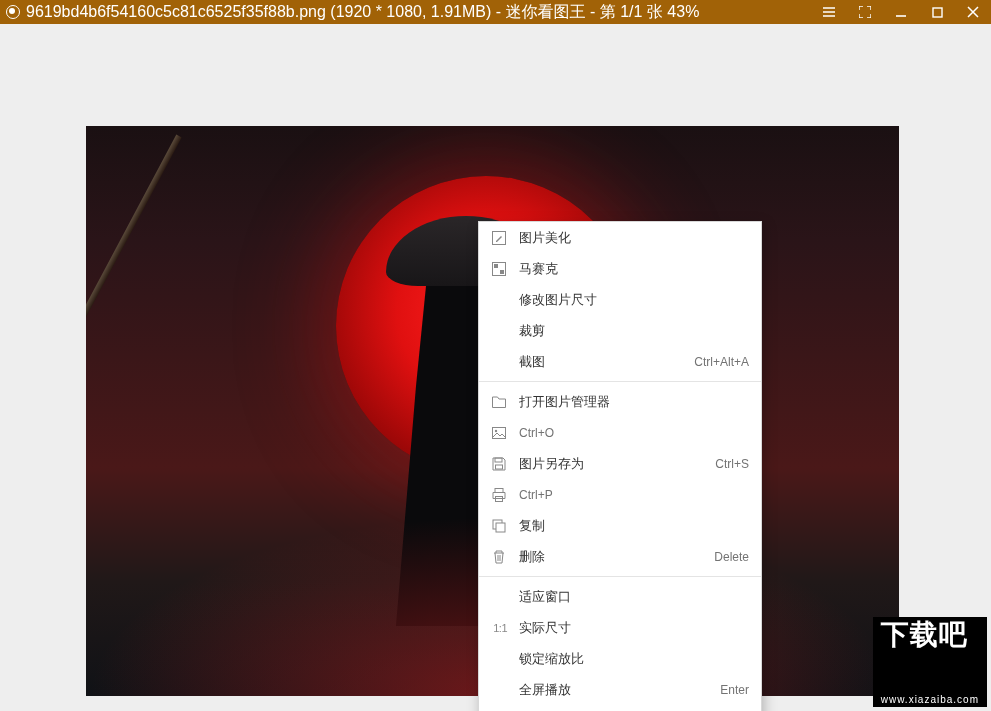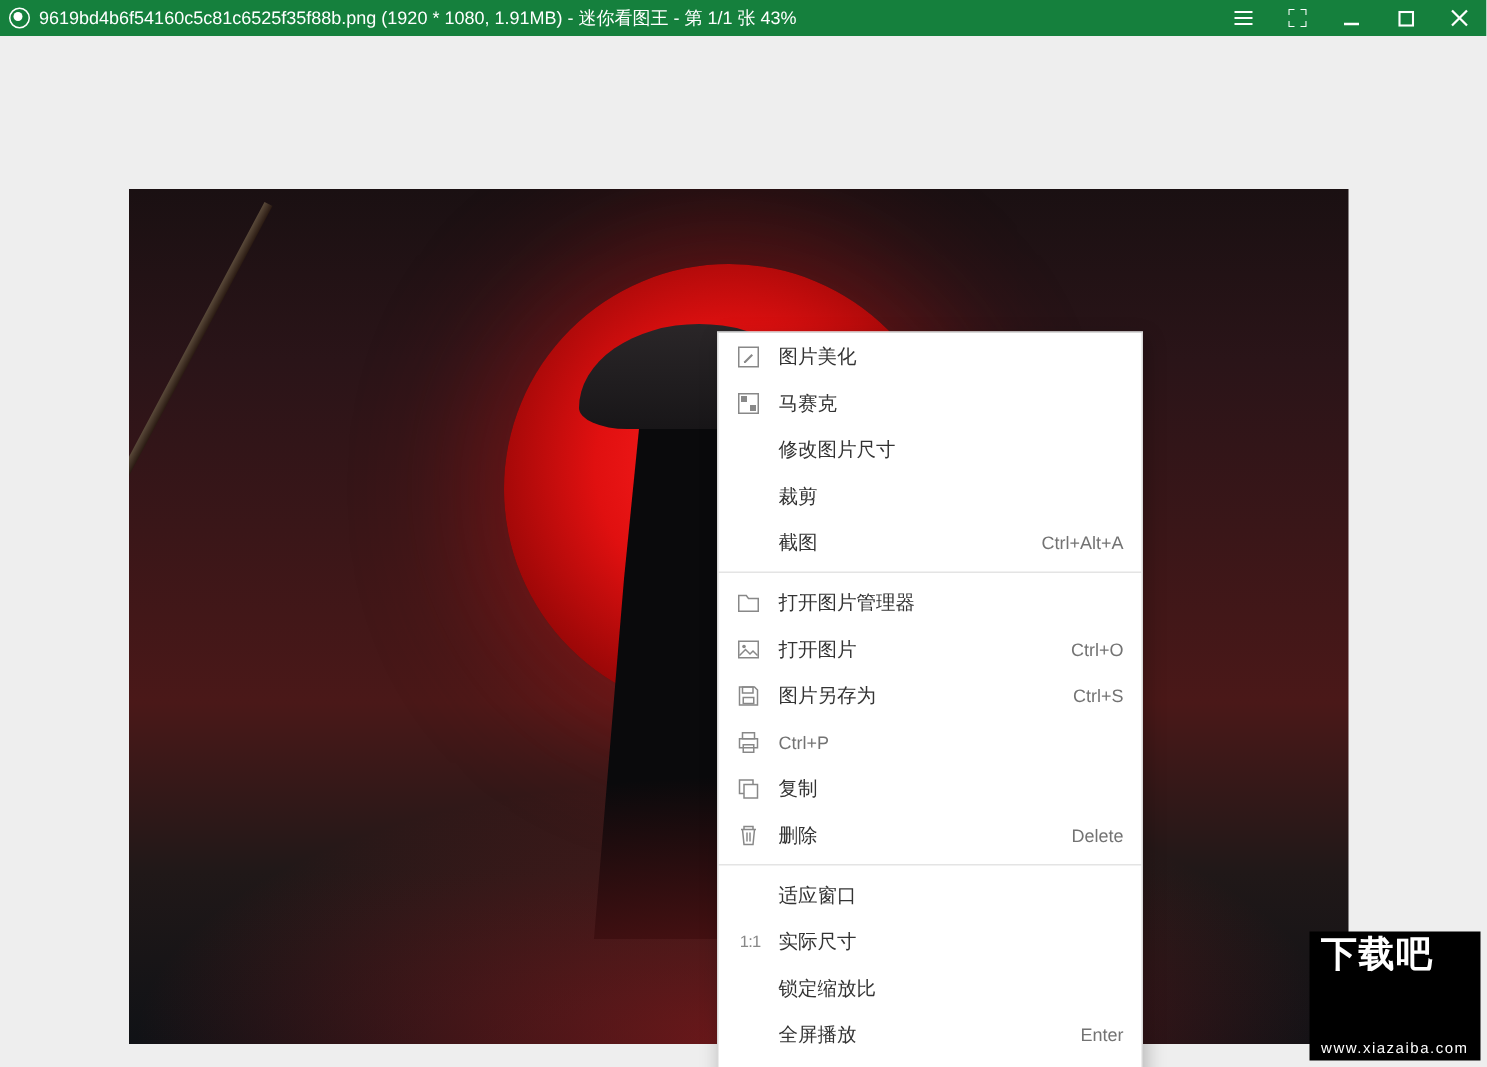--- a/index.html
+++ b/index.html
@@ -1,24 +1,24 @@
 <!DOCTYPE html>
 <html><head>
 <meta charset="utf-8">
 <style>
 * { margin: 0; padding: 0; box-sizing: border-box; font-family: "Microsoft YaHei", Arial, sans-serif; }
 html, body { width: 991px; height: 711px; overflow: hidden; background: #eeeeee; }
 
 .titlebar {
   height: 24px;
-  background: #15803d;
+  background: #a16207;
   color: #ffffff;
   display: flex;
   align-items: center;
-  font-size: 12px;
+  font-size: 16px;
   padding-left: 6px;
   position: relative;
 }
 .titlebar .app-icon {
   width: 14px; height: 14px;
   border: 1.5px solid #ffffff;
   border-radius: 50%;
   margin-right: 6px;
   position: relative;
 }
@@ -141,21 +141,21 @@
 .ratio-text { font-size: 11px; color: #888; letter-spacing: -0.5px; }
 
 .watermark {
   position: absolute;
   right: 4px;
   bottom: 4px;
   background: #000000;
   color: #ffffff;
   padding: 4px 8px 2px 8px;
 }
-.watermark .big { font-size: 24px; font-weight: 900; letter-spacing: 1px; line-height: 1; }
+.watermark .big { font-size: 28px; font-weight: 900; letter-spacing: 1px; line-height: 1; }
 .watermark .small { font-size: 10px; letter-spacing: 1px; margin-top: 45px; }
 </style>
 </head>
 <body>
 
 <div class="titlebar">
   <span class="app-icon"></span>
   <span class="title-text">
     <span>9619bd4b6f54160c5c81c6525f35f88b.png</span>
     <span>(1920 * 1080, 1.91MB)</span>
@@ -249,21 +249,20 @@
         <span class="menu-shortcut"></span>
       </div>
       <div class="menu-item">
         <span class="menu-icon">
           <svg width="16" height="16" viewBox="0 0 16 16">
             <rect x="1.5" y="2.5" width="13" height="11" stroke="#888" fill="none"></rect>
             <circle cx="5" cy="6" r="1.2" fill="#888"></circle>
             <path d="M2 12l4-4 3 3 2-2 3 3" stroke="#888" fill="none"></path>
           </svg>
         </span>
-        <span class="menu-label">打开图片</span>
         <span class="menu-shortcut">Ctrl+O</span>
       </div>
       <div class="menu-item">
         <span class="menu-icon">
           <svg width="16" height="16" viewBox="0 0 16 16">
             <path d="M2 2h10l2 2v10H2z" stroke="#888" fill="none"></path>
             <rect x="4" y="2" width="7" height="4" stroke="#888" fill="none"></rect>
             <rect x="4.5" y="9" width="7" height="4" stroke="#888" fill="none"></rect>
           </svg>
         </span>

